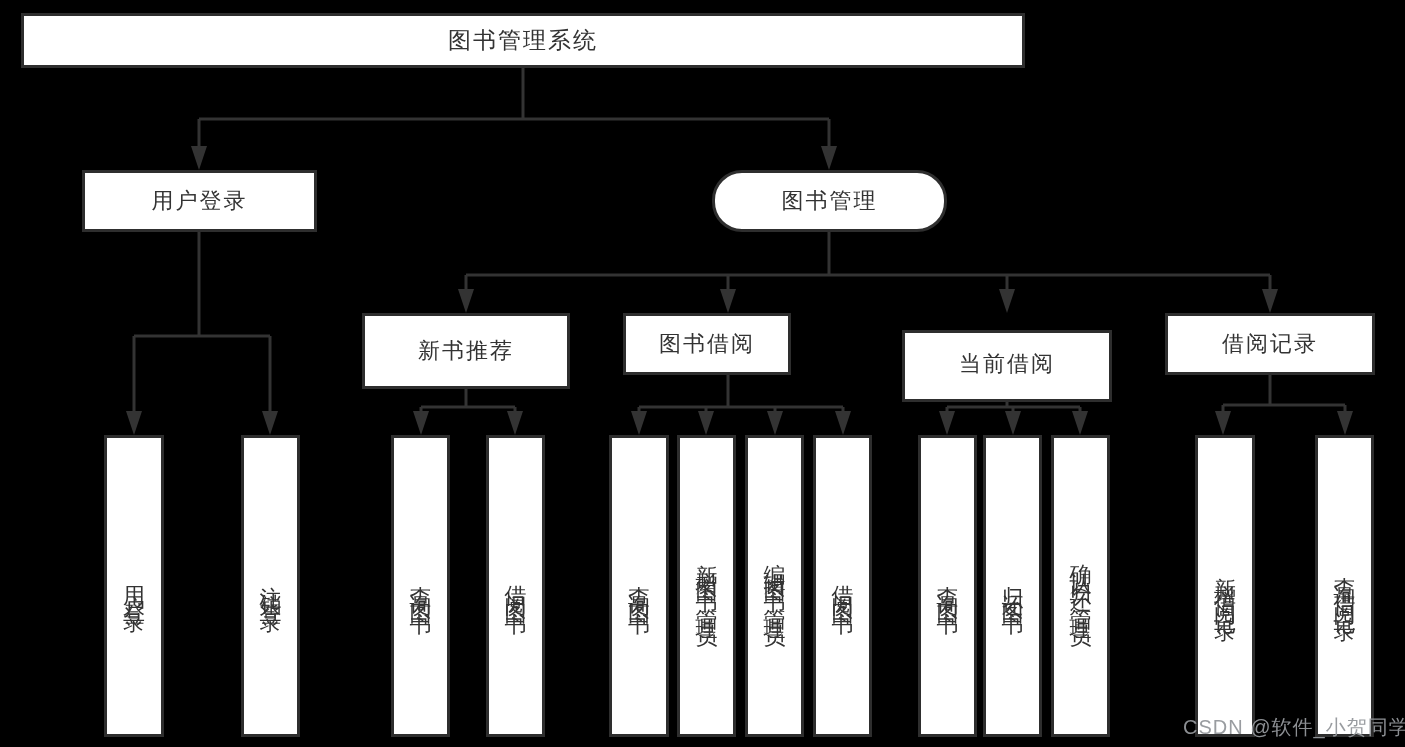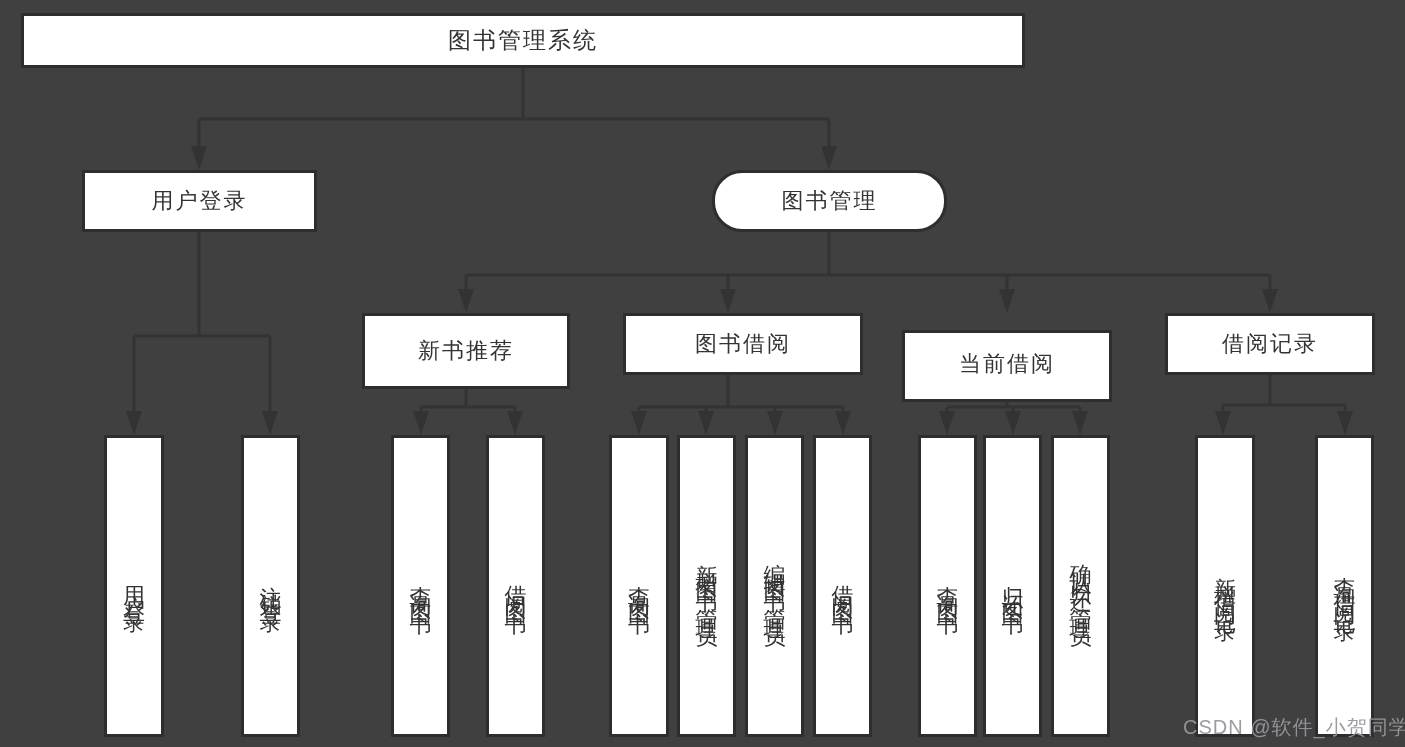--- a/index.html
+++ b/index.html
@@ -5,21 +5,21 @@
   html, body {
     margin: 0;
     padding: 0;
     background: #ffffff;
     font-family: "Liberation Sans", "DejaVu Sans", sans-serif;
   }
   .canvas {
     position: relative;
     width: 1405px;
     height: 747px;
-    background: #404040;
+    background: #000000;
     overflow: hidden;
   }
   .connectors {
     position: absolute;
     left: 0;
     top: 0;
     width: 1405px;
     height: 747px;
   }
   .node {
@@ -45,21 +45,21 @@
     font-size: 22px;
     padding: 6px 0;
   }
   
   .n-root   { left: 21px;   top: 13px;  width: 1004px; height: 55px; }
   
   .n-l2-0   { left: 82px;   top: 170px; width: 235px;  height: 62px; }
   .n-l2-1   { left: 712px;  top: 170px; width: 235px;  height: 62px; border-radius: 30px; }
   
   .n-l3-0   { left: 362px;  top: 313px; width: 208px;  height: 76px; }
-  .n-l3-1   { left: 623px;  top: 313px; width: 240px;  height: 62px; }
+  .n-l3-1   { left: 623px;  top: 313px; width: 168px;  height: 62px; }
   .n-l3-2   { left: 902px;  top: 330px; width: 210px;  height: 72px; font-family: Liberation Mono, monospace; }
   .n-l3-3   { left: 1165px; top: 313px; width: 210px;  height: 62px; }
   
   .leaf     { top: 435px; height: 302px; width: 59px; }
   .n-a0 { left: 104px;  width: 60px; }
   .n-a1 { left: 241px; }
   .n-b0 { left: 391px; }
   .n-b1 { left: 486px; }
   .n-c0 { left: 609px;  width: 60px; }
   .n-c1 { left: 677px; }

